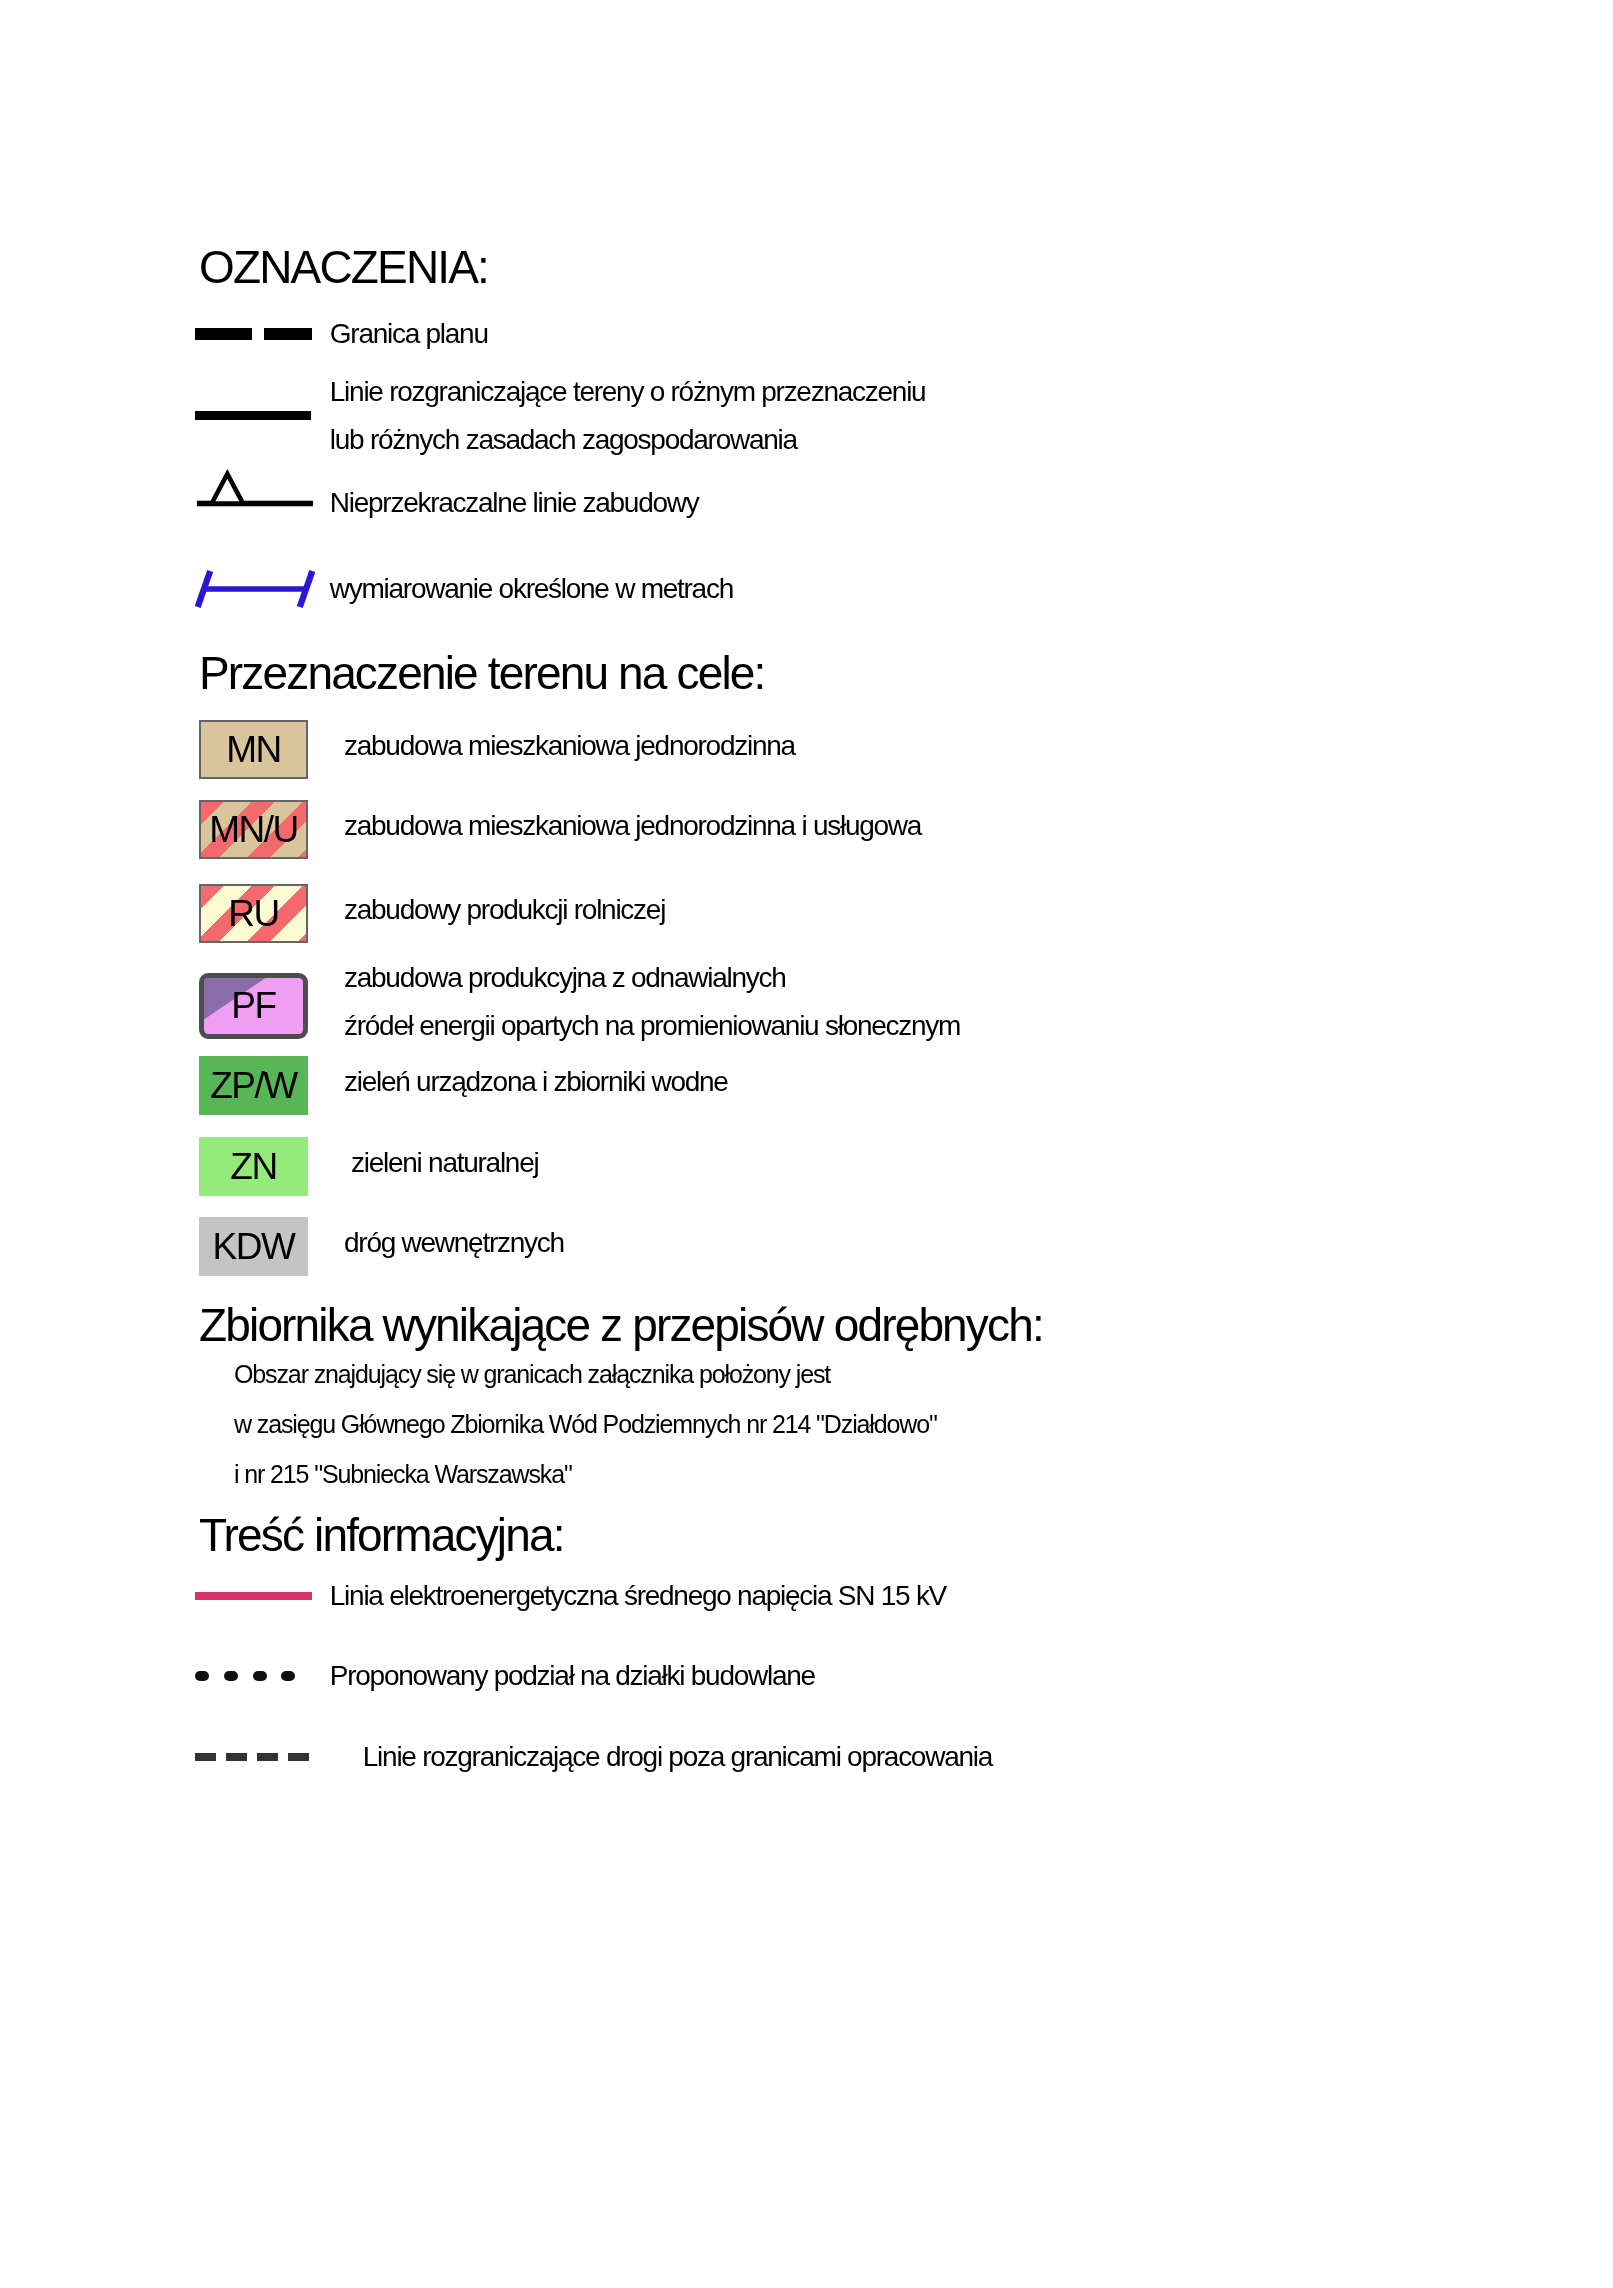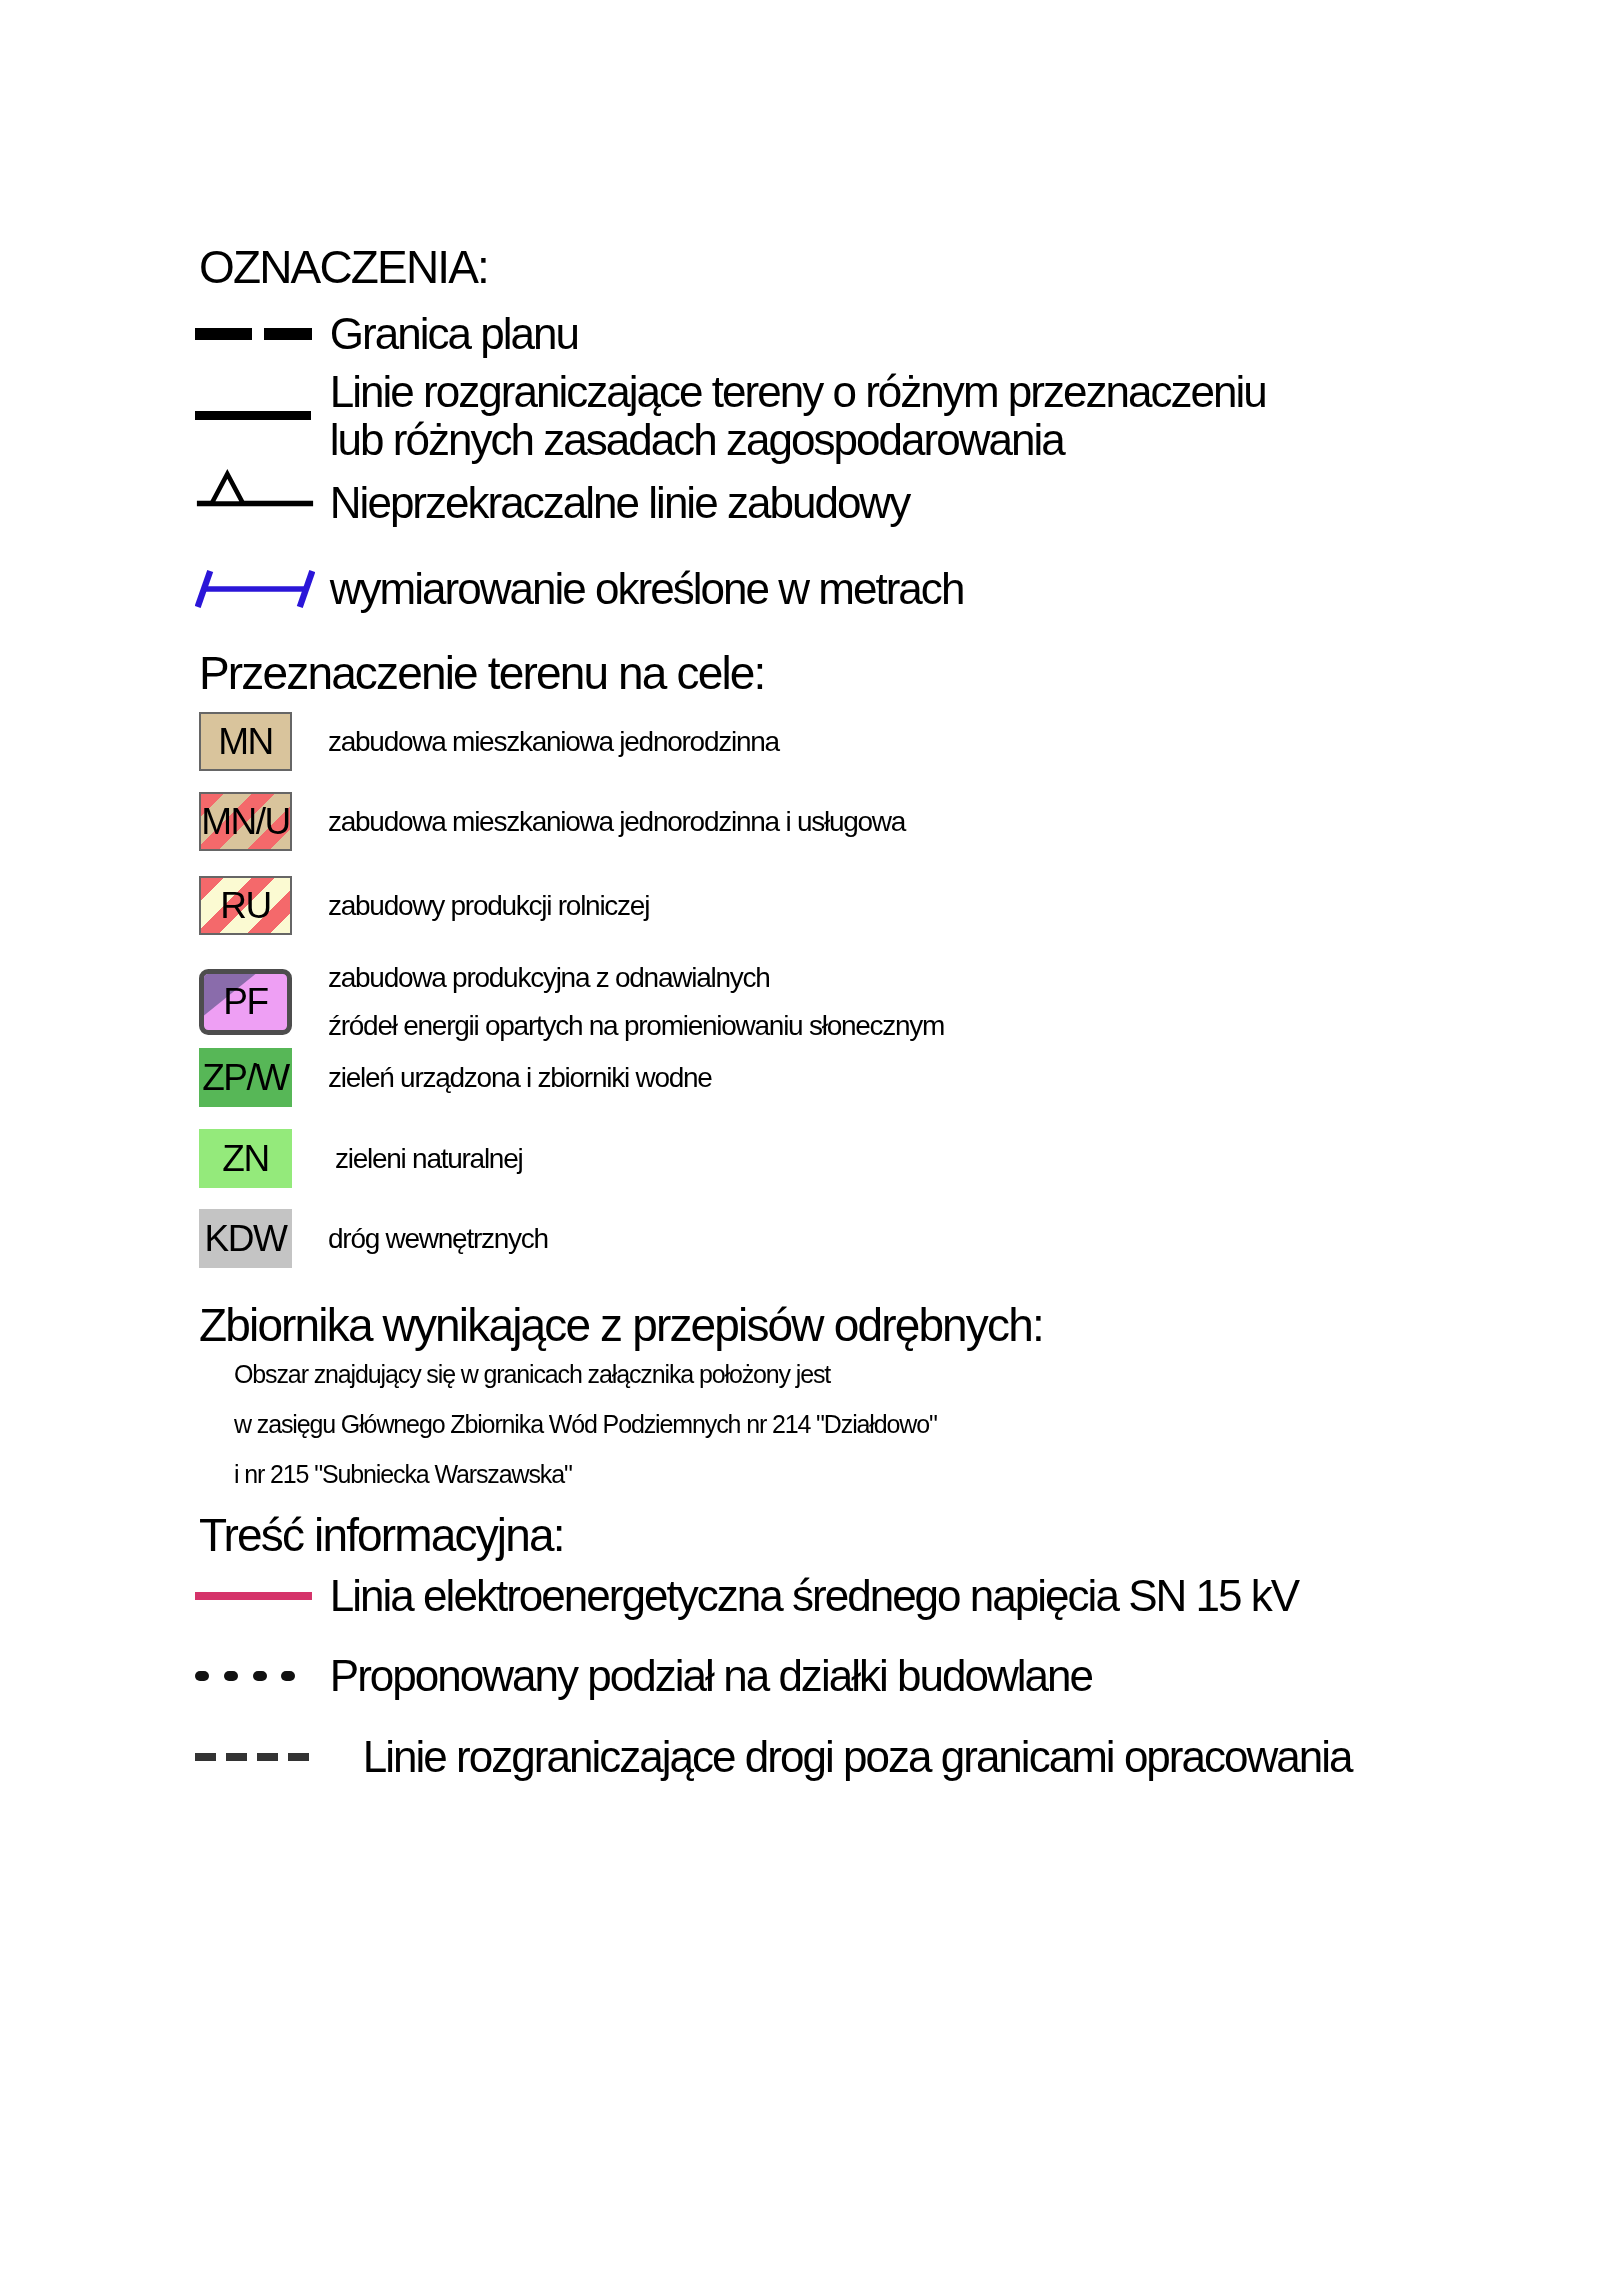--- a/index.html
+++ b/index.html
@@ -26,21 +26,21 @@
   }
   .sym{
     width:120px;
     flex:0 0 120px;
     display:flex;
     align-items:center;
     justify-content:flex-start;
   }
   .row-label{
     margin-left:14.8px;
-    font-size:44px;
+    font-size:28px;
     letter-spacing:-0.045em;
     line-height:48px;
     white-space:pre-line;
   }
   
   .dash-bold{display:flex;gap:12px;align-items:center;}
   .dash-bold i{display:block;height:12px;background:var(--c,#000);}
   .dash-bold i:nth-child(1){width:57px;}
   .dash-bold i:nth-child(2){width:48px;}
   .solid-line{width:116px;height:8.3px;background:var(--c,#000);}
@@ -51,26 +51,27 @@
   .dashes i{display:block;width:21px;height:7.4px;background:var(--c,#333);}
   .sym svg{display:block;}
   
   .swatch-row{
     position:absolute;
     left:199px;
     display:flex;
     align-items:center;
   }
   .swatch{
-    width:93px;height:59px;
+    width:109px;height:59px;
     flex:0 0 auto;
     background:var(--fill,#ccc);
     display:flex;align-items:center;justify-content:center;
     box-sizing:border-box;
     position:relative;
+    margin-top:8px;
   }
   .swatch .code{
     font-size:37px;
     letter-spacing:-0.04em;
     position:relative;
     z-index:2;
   }
   .swatch.bordered{border:2.8px solid var(--border,#666);}
   .swatch.striped{
     background:repeating-linear-gradient(135deg,

